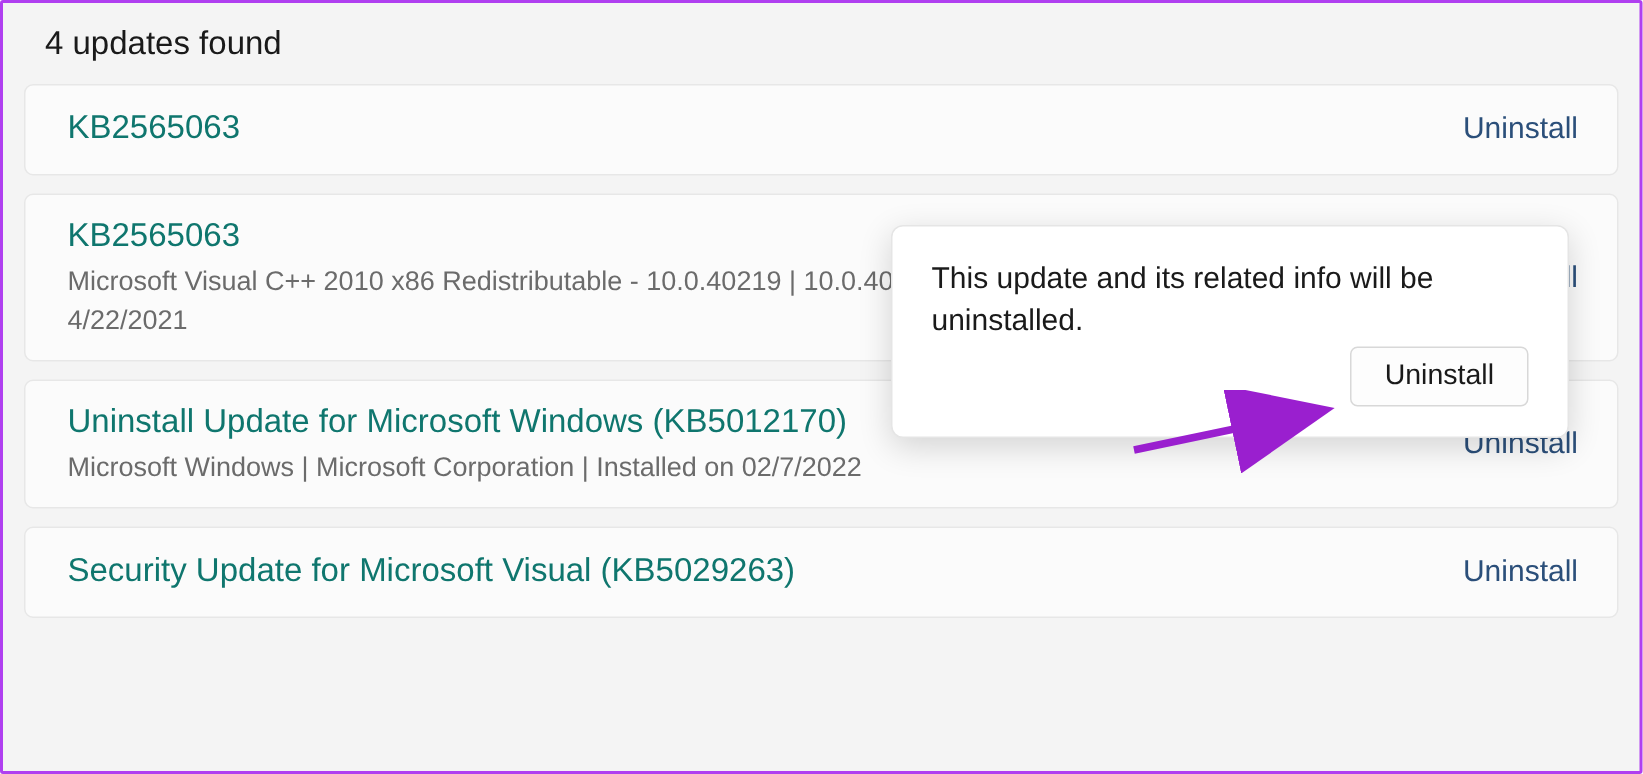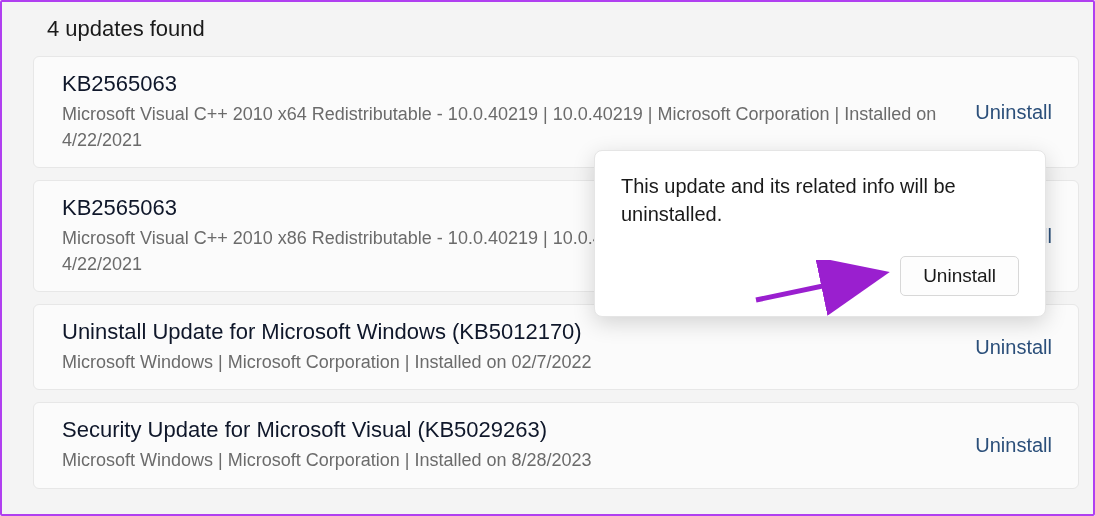--- a/index.html
+++ b/index.html
@@ -10,21 +10,21 @@
     height: 516px;
     position: relative;
     overflow: hidden;
   }
   .frame {
     position: absolute;
     inset: 0;
     border: 2px solid #b03ff0;
     border-radius: 2px;
     background: #f4f4f4;
-    padding: 8px 14px 14px 31px;
+    padding: 8px 14px 14px 14px;
   }
   .header-count {
     font-size: 22px;
     color: #1a1a1a;
     padding: 6px 4px 14px 14px;
   }
   .list { display: flex; flex-direction: column; gap: 12px; }
   .card {
     background: #fbfbfb;
     border: 1px solid #e7e7e7;
@@ -32,21 +32,21 @@
     padding: 14px 24px 14px 28px;
     display: flex;
     align-items: center;
     justify-content: space-between;
     gap: 20px;
     position: relative;
   }
   .card-body { flex: 1; min-width: 0; }
   .update-title {
     font-size: 22px;
-    color: #0f172a;
+    color: #0f766e;
     margin-bottom: 4px;
   }
   .update-sub {
     font-size: 18px;
     color: #6b6b6b;
     line-height: 1.45;
   }
   .uninstall-link {
     font-size: 20px;
     color: #2b4f7a;
@@ -63,21 +63,21 @@
     border: 1px solid #e5e5e5;
     border-radius: 8px;
     box-shadow: 0 6px 22px rgba(0,0,0,0.16);
     padding: 22px 26px 20px 26px;
     z-index: 20;
   }
   .popover-msg {
     font-size: 20px;
     color: #1a1a1a;
     line-height: 1.38;
-    margin-bottom: 28px;
+    margin-bottom: 3px;
   }
   .popover-actions { display: flex; justify-content: flex-end; }
   .btn {
     font-size: 19px;
     color: #1a1a1a;
     background: #fdfdfd;
     border: 1px solid #d8d8d8;
     border-radius: 5px;
     padding: 8px 22px;
     cursor: pointer;
@@ -95,21 +95,20 @@
 <body>
 
 <div class="frame">
   <div class="header-count">4 updates found</div>
 
   <div class="list">
 
     <div class="card">
       <div class="card-body">
         <div class="update-title">KB2565063</div>
-        <div class="update-sub">Microsoft Visual C++ 2010  x64 Redistributable - 10.0.40219  |  10.0.40219  |  Microsoft Corporation  |  Installed on 4/22/2021</div>
       </div>
       <div class="uninstall-link">Uninstall</div>
     </div>
 
     <div class="card">
       <div class="card-body">
         <div class="update-title">KB2565063</div>
         <div class="update-sub">Microsoft Visual C++ 2010  x86 Redistributable - 10.0.40219  |  10.0.40219  |  Microsoft Corporation  |  Installed on 4/22/2021</div>
       </div>
       <div class="uninstall-link">Uninstall</div>
@@ -119,21 +118,20 @@
       <div class="card-body">
         <div class="update-title">Uninstall Update for Microsoft Windows (KB5012170)</div>
         <div class="update-sub">Microsoft Windows  |  Microsoft Corporation  |  Installed on 02/7/2022</div>
       </div>
       <div class="uninstall-link">Uninstall</div>
     </div>
 
     <div class="card">
       <div class="card-body">
         <div class="update-title">Security Update for Microsoft Visual (KB5029263)</div>
-        <div class="update-sub">Microsoft Windows  |  Microsoft Corporation  |  Installed on 8/28/2023</div>
       </div>
       <div class="uninstall-link">Uninstall</div>
     </div>
 
   </div>
 </div>
 
 <div class="popover">
   <div class="popover-msg">This update and its related info will be uninstalled.</div>
   <div class="popover-actions">

